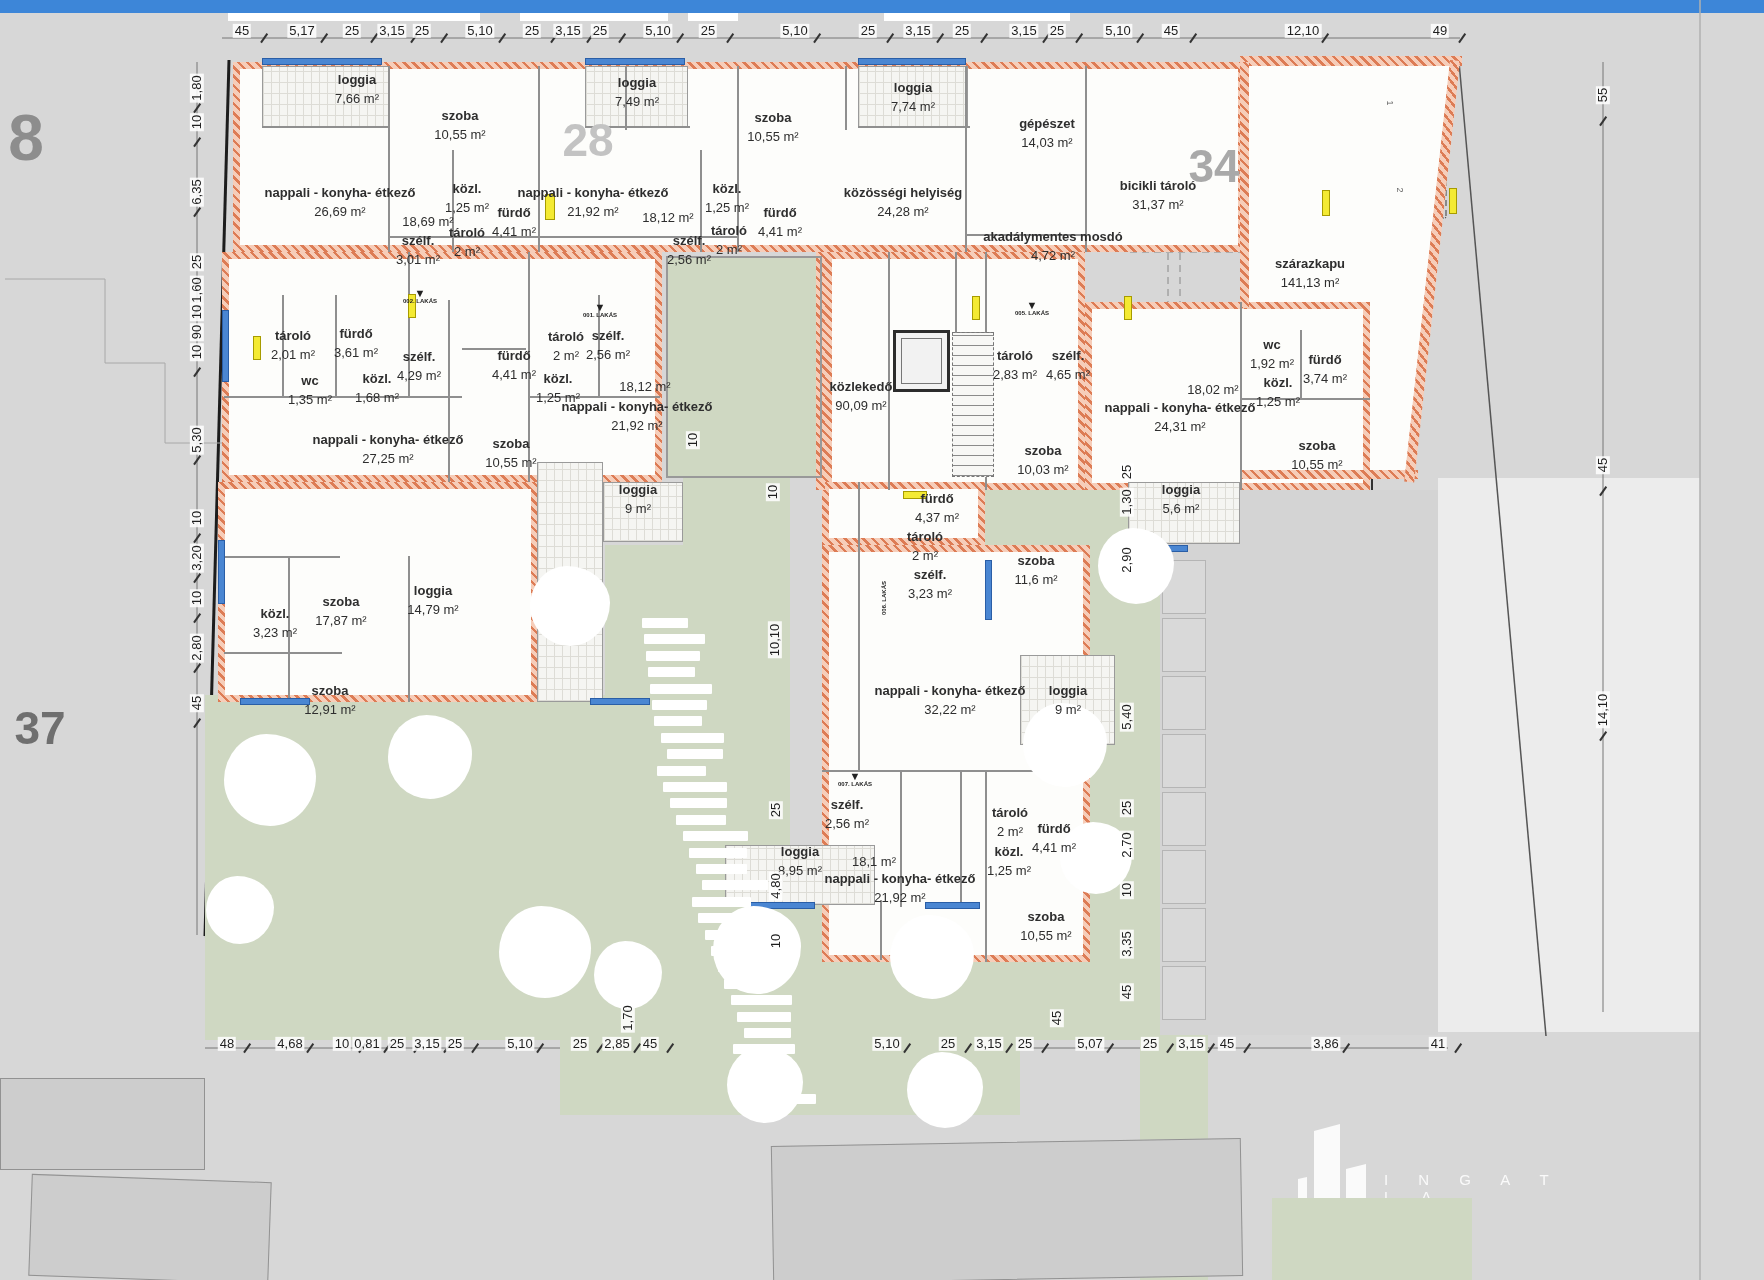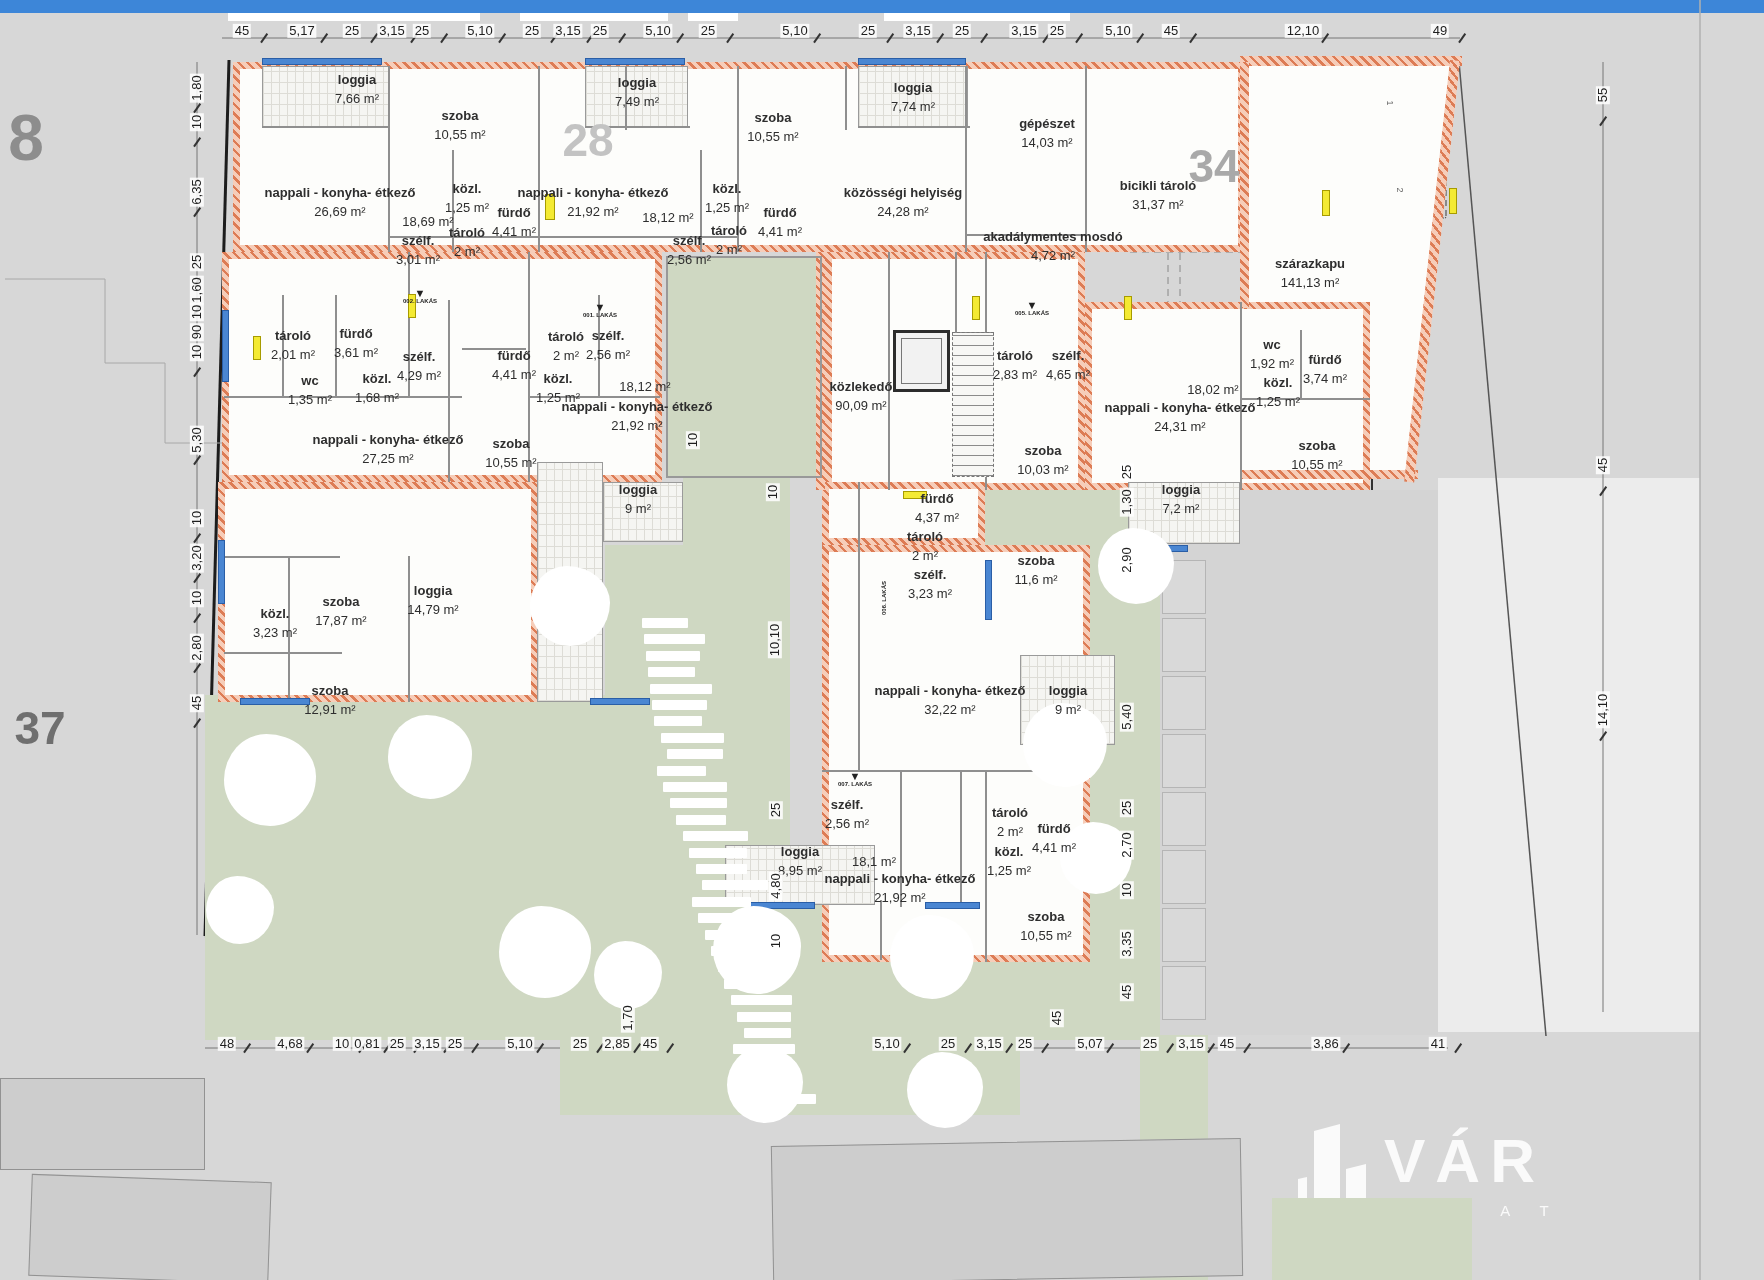--- a/index.html
+++ b/index.html
@@ -51,21 +51,20 @@
 
   <div class="abs" style="left:1438px;top:478px;width:262px;height:554px;background:#ececec;"></div>
 
   <div id="logo">
     <span class="glyph">
       <i style="left:0;top:62px;width:9px;height:40px;transform:skewY(-14deg);"></i>
       <i style="left:16px;top:8px;width:26px;height:118px;clip-path:polygon(0 6%,100% 0,100% 100%,0 92%);"></i>
       <i style="left:48px;top:48px;width:20px;height:64px;clip-path:polygon(0 8%,100% 0,100% 100%,0 94%);"></i>
     </span>
     <span class="txt">
-      <div class="brand">VÁR</div>
       <div class="sub">I N G A T L A</div>
     </span>
   </div>
 
   <svg class="overlay" width="1764" height="1280">
 
     <line x1="229" y1="60" x2="205" y2="936" stroke="#1c1c1c" stroke-width="3"></line>
     <line x1="205" y1="936" x2="1160" y2="1038" stroke="#222" stroke-width="2.5"></line>
     <line x1="1459" y1="62" x2="1546" y2="1036" stroke="#555" stroke-width="1.5"></line>
     <line x1="1700" y1="0" x2="1700" y2="1280" stroke="#b0b0b0" stroke-width="1.5"></line>
@@ -441,21 +440,21 @@
     <div class="room" style="left: 1278px; top: 393px;">
       <div class="rl">közl.</div>
       <div class="ra">1,25 m²</div>
     </div>
     <div class="room" style="left: 1317px; top: 456px;">
       <div class="rl">szoba</div>
       <div class="ra">10,55 m²</div>
     </div>
     <div class="room" style="left: 1181px; top: 500px;">
       <div class="rl">loggia</div>
-      <div class="ra">7,2 m²</div>
+      <div class="ra">5,6 m²</div>
     </div>
     <div class="room" style="left: 275px; top: 624px;">
       <div class="rl">közl.</div>
       <div class="ra">3,23 m²</div>
     </div>
     <div class="room" style="left: 341px; top: 612px;">
       <div class="rl">szoba</div>
       <div class="ra">17,87 m²</div>
     </div>
     <div class="room" style="left: 433px; top: 601px;">

